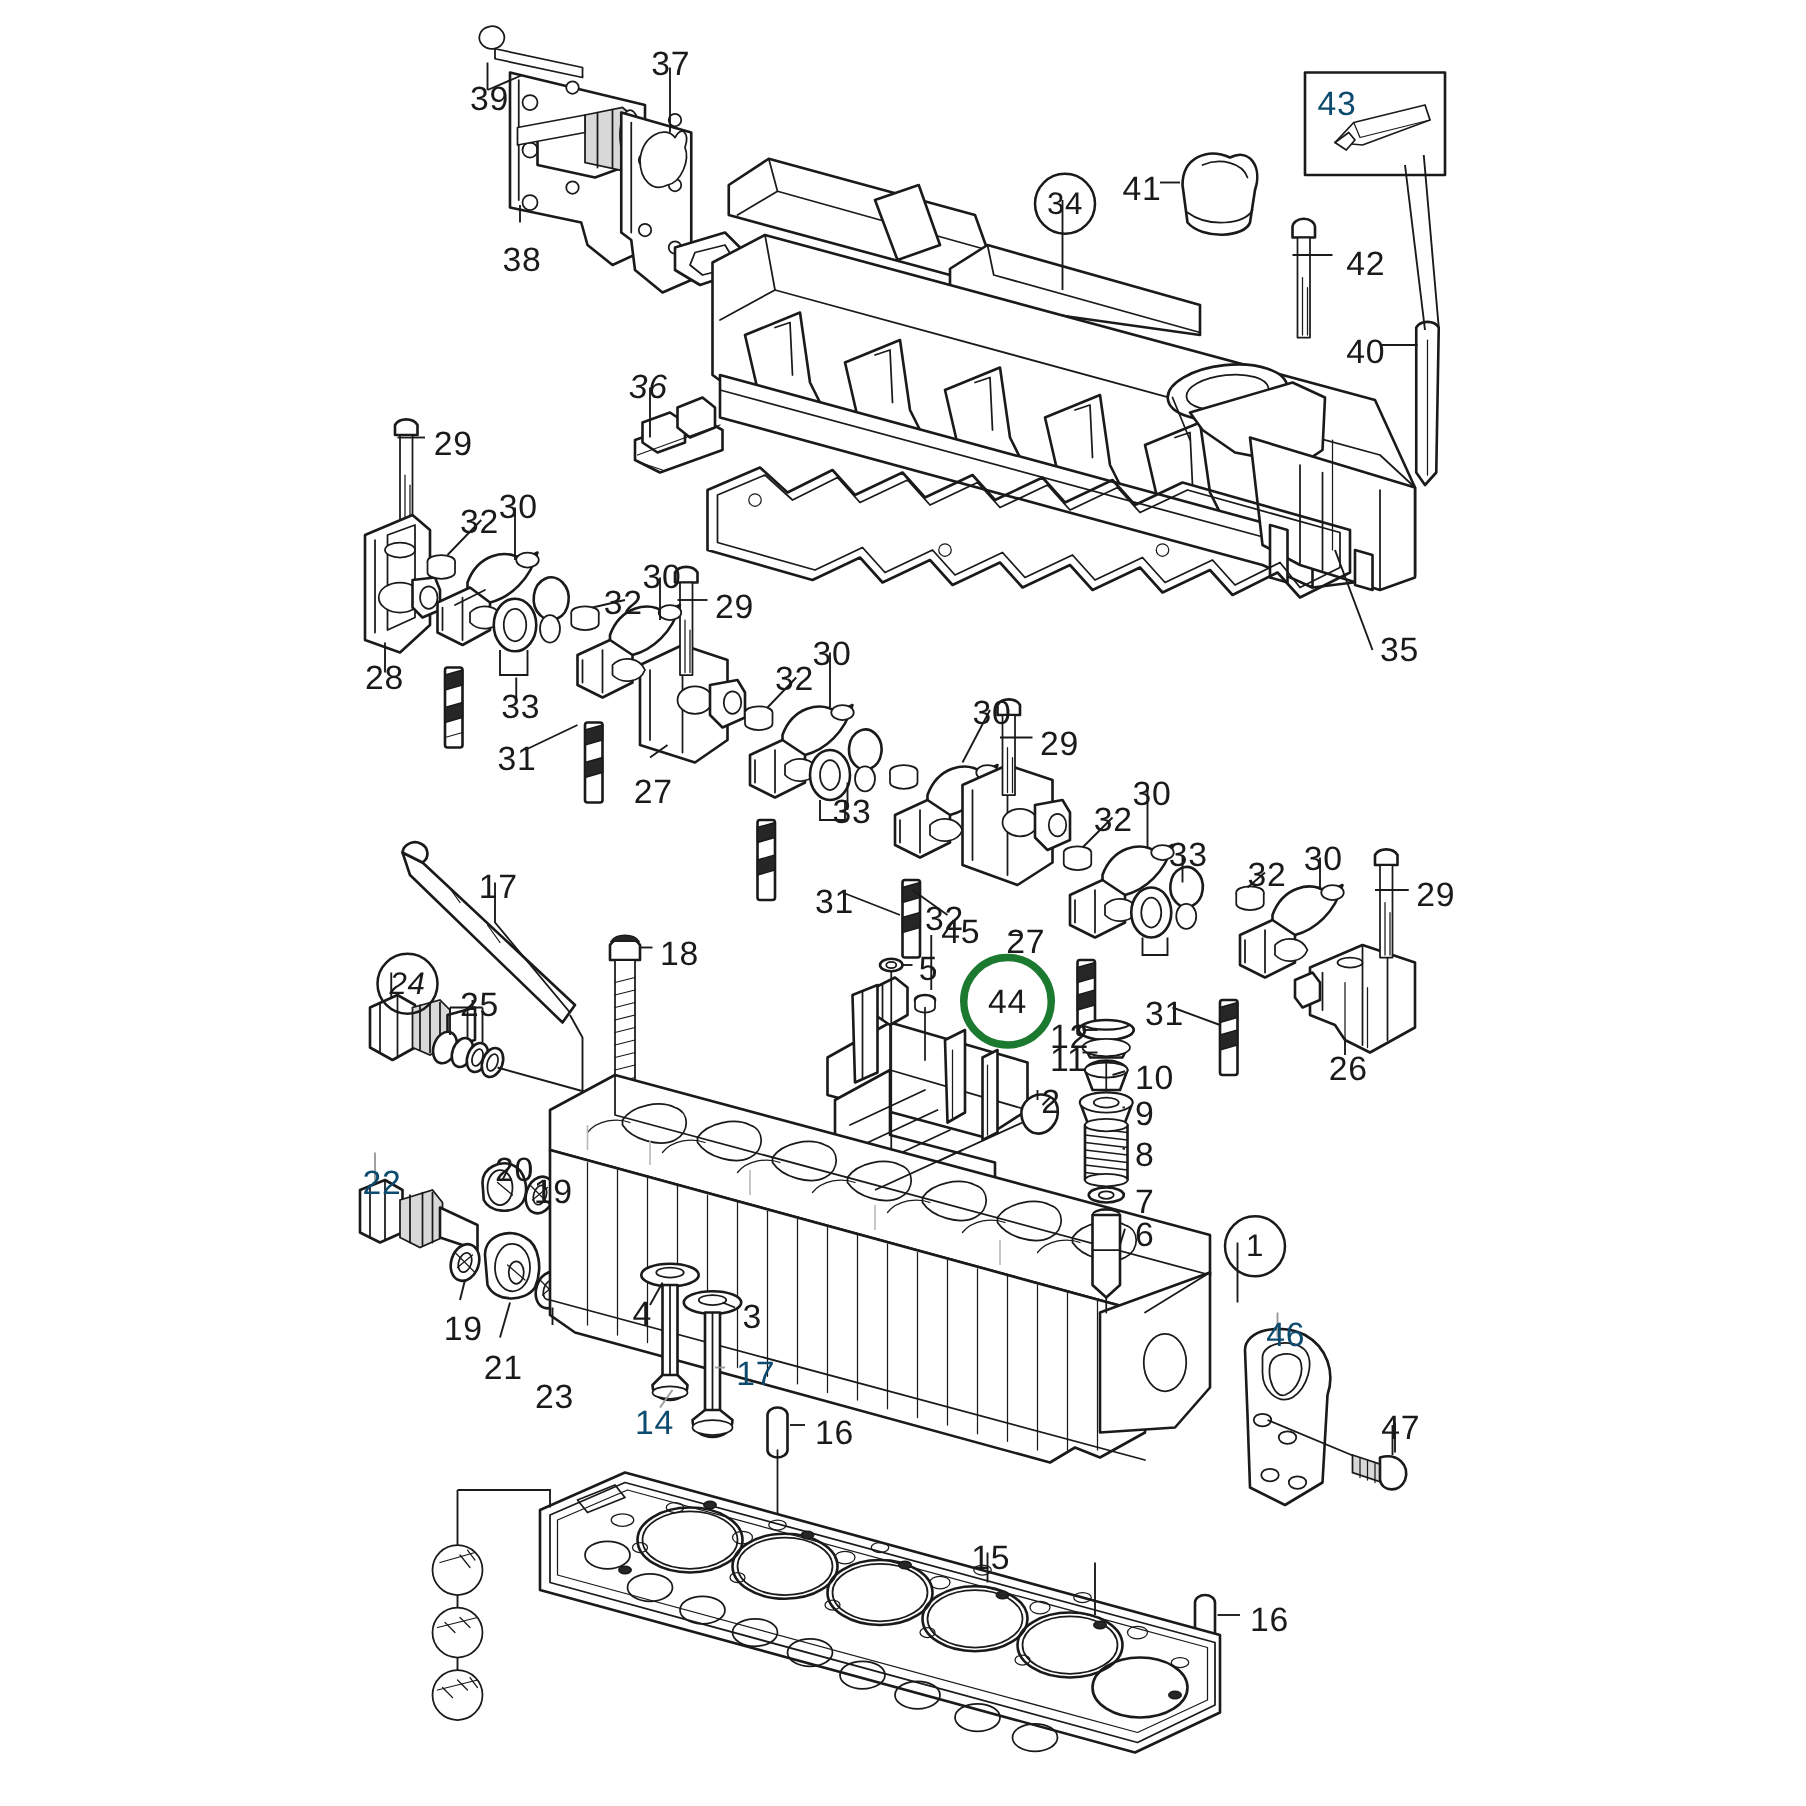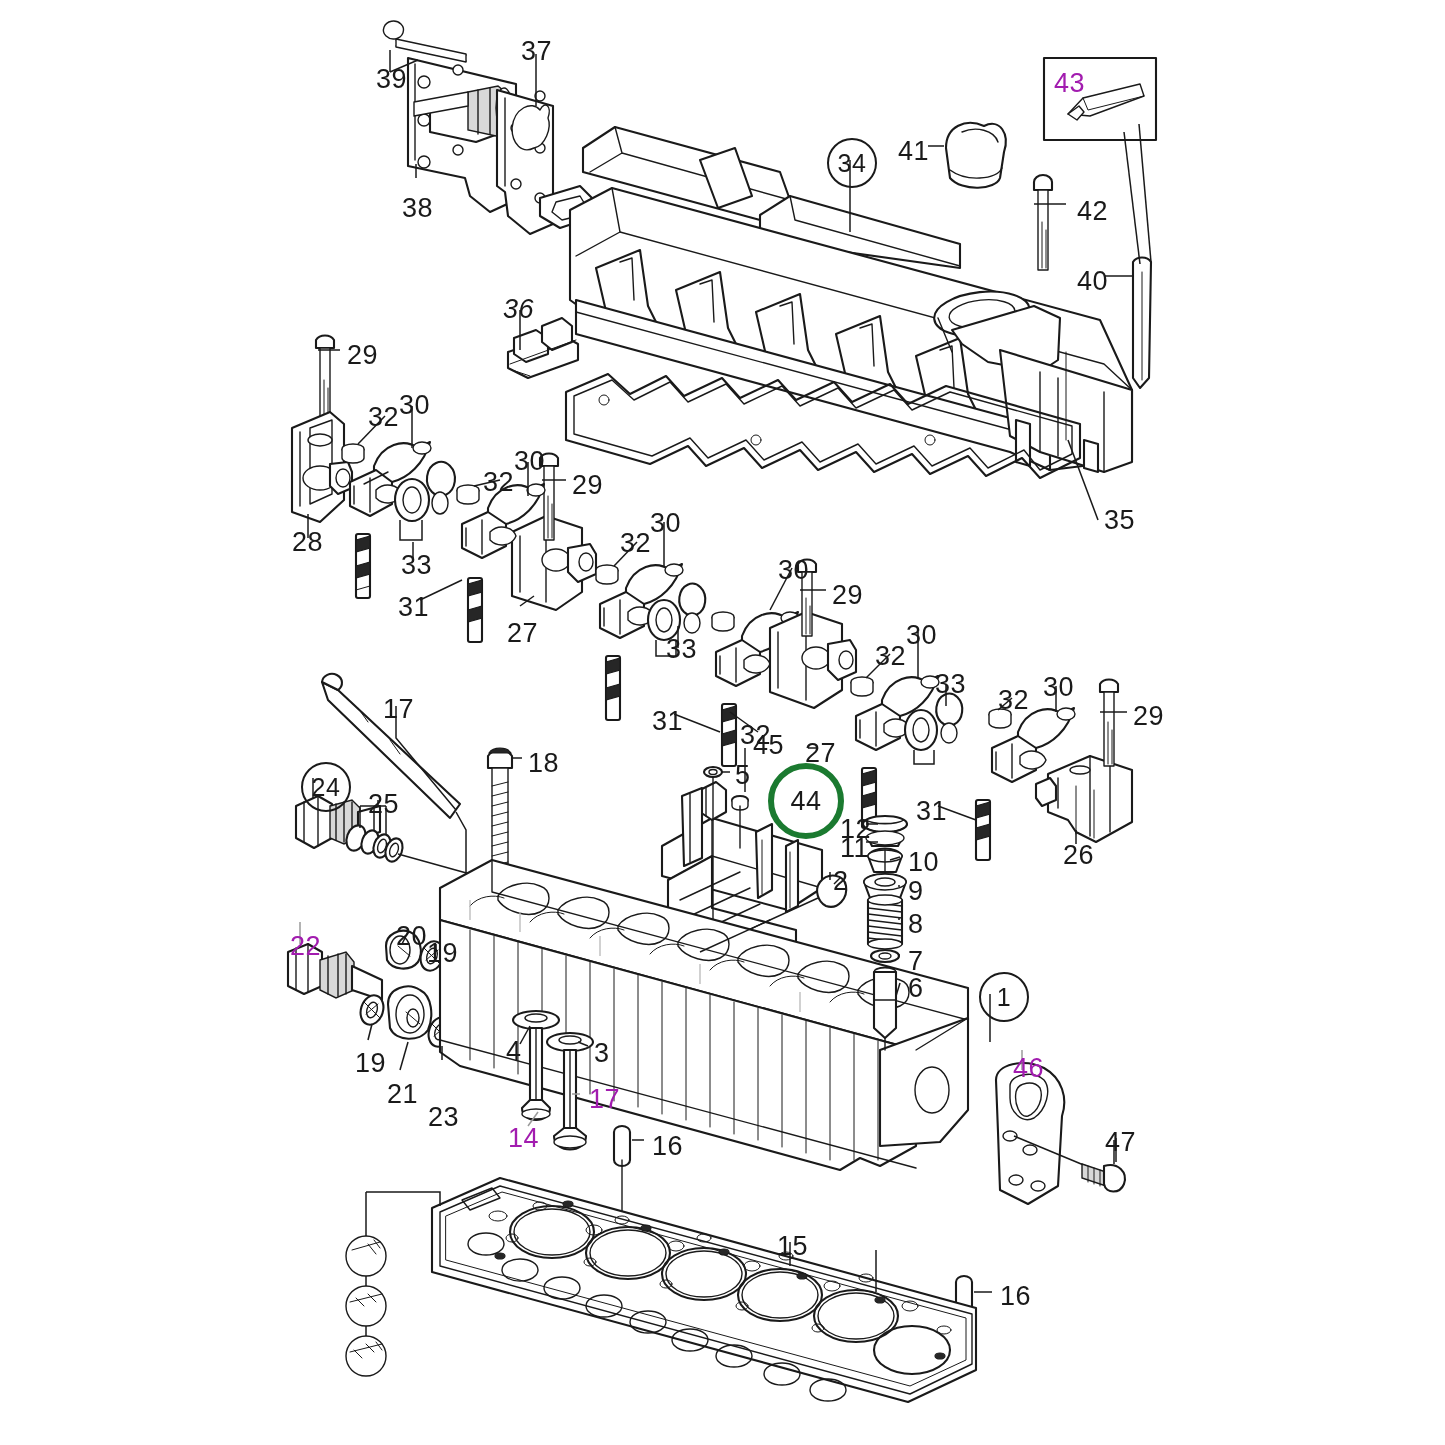--- a/index.html
+++ b/index.html
@@ -25,21 +25,21 @@
   }
   .callout {
     position: absolute;
     font-family: "Liberation Sans", sans-serif;
     font-size: 27px;
     color: #1a1a1a;
     letter-spacing: 0.5px;
     white-space: nowrap;
     user-select: none;
   }
-  .callout.grey { color: #a21caf; }
+  .callout.grey { color: #0c4a6e; }
   .callout.circled {
     width: 46px;
     height: 46px;
     border: 2px solid #1a1a1a;
     border-radius: 50%;
     display: flex;
     align-items: center;
     justify-content: center;
     font-size: 25px;
   }
@@ -777,21 +777,21 @@
       <div class="callout" style="left: 1043px; top: 672px;">30</div>
       <div class="callout" style="left: 1133px; top: 701px;">29</div>
       <div class="callout" style="left: 916px; top: 796px;">31</div>
       <div class="callout" style="left: 1063px; top: 840px;">26</div>
       <div class="callout" style="left: 805px; top: 738px;">27</div>
       <div class="callout" style="left: 753px; top: 730px;">45</div>
       <div class="callout" style="left: 735px; top: 760px;">5</div>
       <div class="callout highlight-ring" style="left: 768px; top: 763px;">44</div>
       <div class="callout" style="left: 383px; top: 694px;">17</div>
       <div class="callout" style="left: 528px; top: 748px;">18</div>
-      <div class="callout circled" style="left: 301px; top: 762px;">24</div>
+      <div class="callout circled" style="left: 301px; top: 762px; font-style: italic;">24</div>
       <div class="callout" style="left: 368px; top: 789px;">25</div>
       <div class="callout grey" style="left: 290px; top: 931px;">22</div>
       <div class="callout" style="left: 396px; top: 921px;">20</div>
       <div class="callout" style="left: 427px; top: 938px;">19</div>
       <div class="callout" style="left: 355px; top: 1048px;">19</div>
       <div class="callout" style="left: 387px; top: 1079px;">21</div>
       <div class="callout" style="left: 428px; top: 1070px; margin-top: 32px;">23</div>
       <div class="callout" style="left: 840px; top: 814px;">12</div>
       <div class="callout" style="left: 840px; top: 833px;">11</div>
       <div class="callout" style="left: 908px; top: 847px;">10</div>

